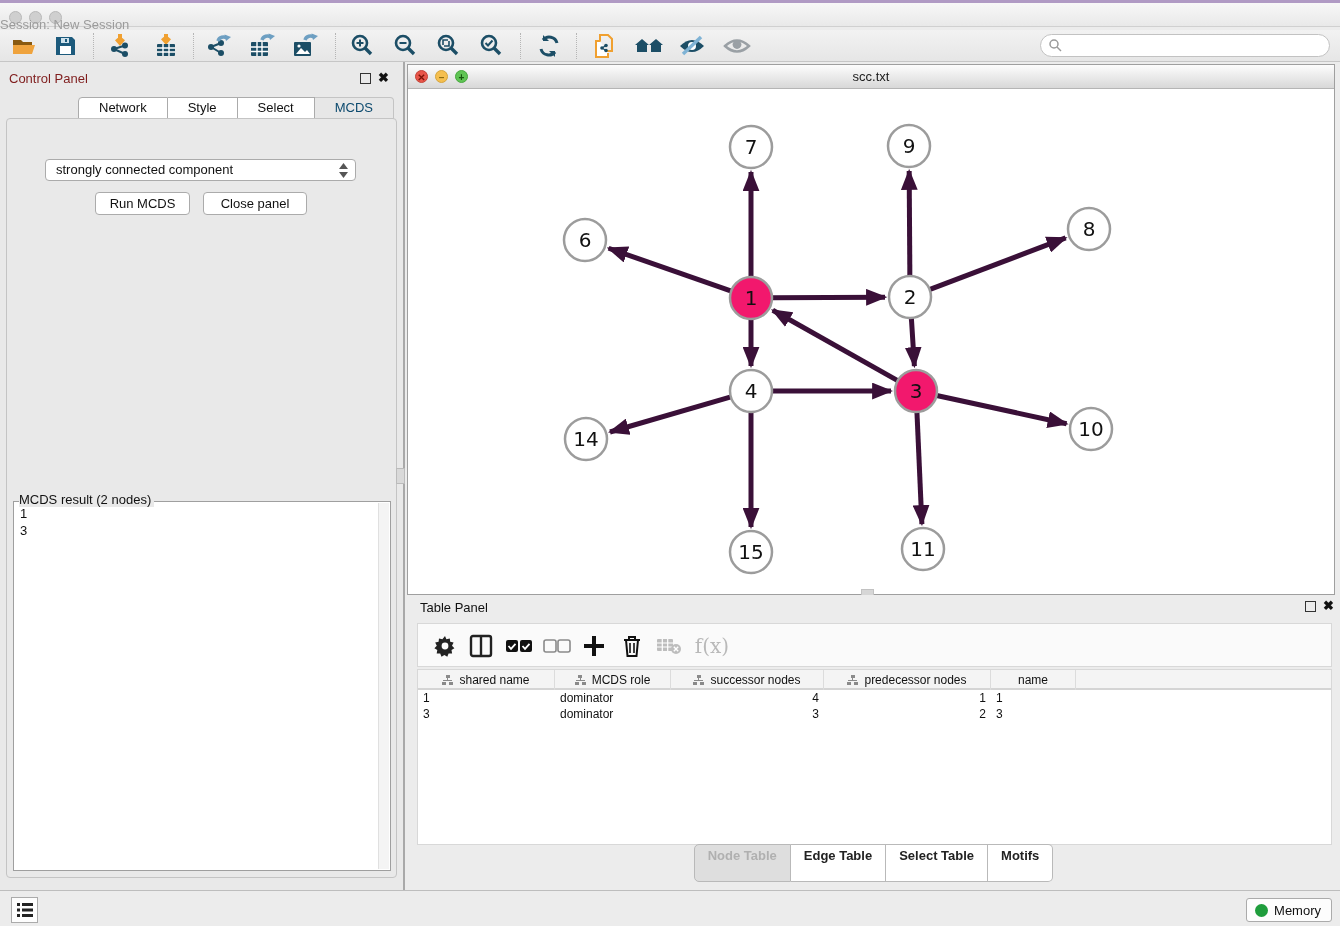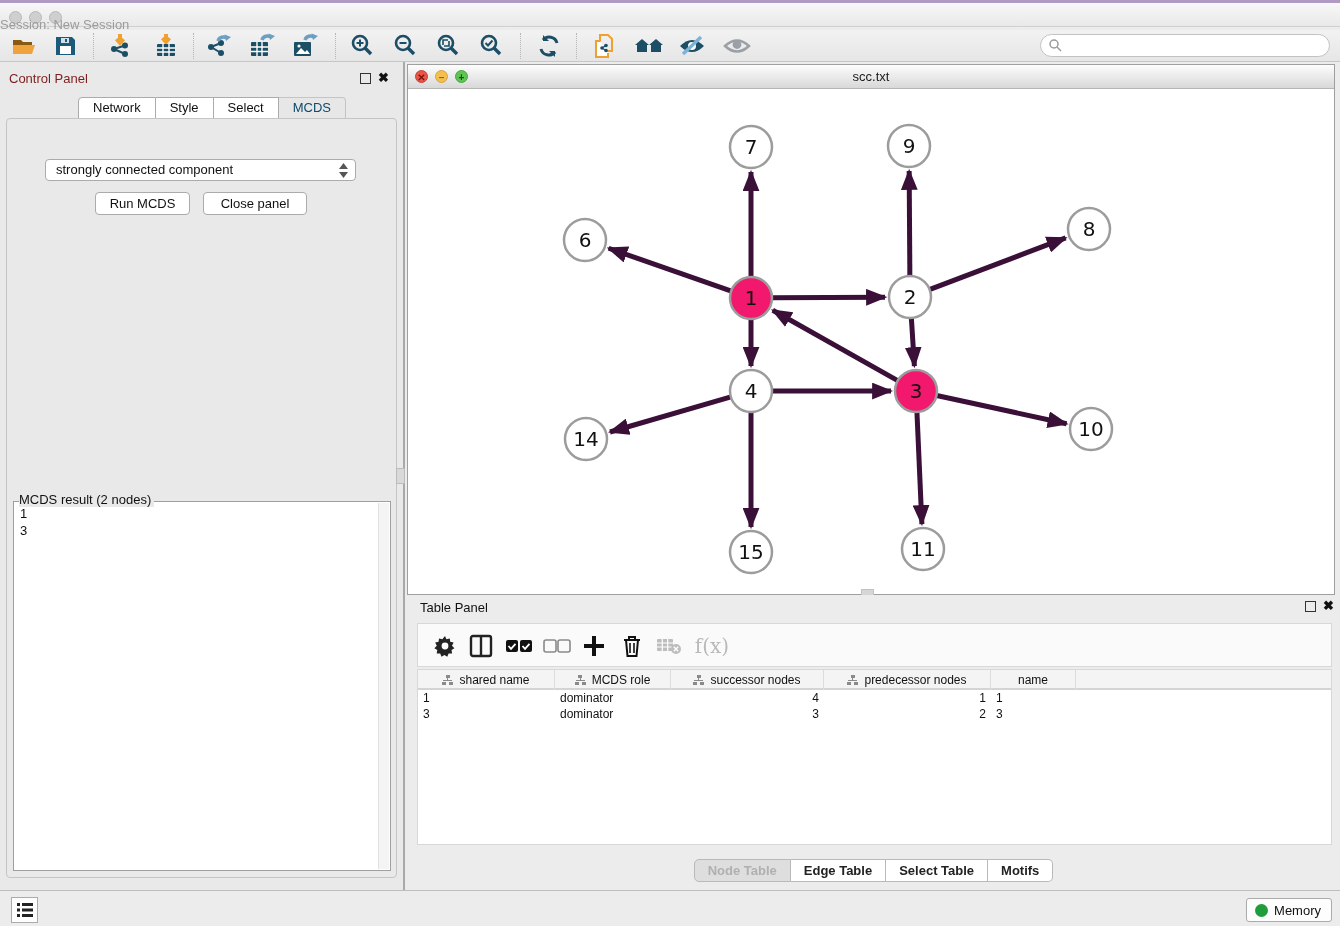--- a/index.html
+++ b/index.html
@@ -19,21 +19,21 @@
     border:1px solid #c2c2c2; border-radius:12px; display:flex; align-items:center; padding-left:7px; }
   #search-box input { border:none; outline:none; flex:1; font-size:12px; height:18px; background:transparent; }
 
   
   #control-panel { position:absolute; left:0; top:62px; width:405px; height:828px; background:#e9e9e9; border-right:2px solid #a9a9a9; }
   #cp-header { position:absolute; left:0; top:6px; width:100%; height:22px; }
   #cp-title { position:absolute; left:9px; top:3px; font-size:13px; color:#7f1d1d; }
   .panel-float { position:absolute; top:5px; width:11px; height:11px; border:1.5px solid #333; cursor:pointer; }
   .panel-close { position:absolute; top:3px; font-size:13px; font-weight:bold; color:#111; cursor:pointer; line-height:14px; }
   .cp-tabs { position:absolute; top:35px; left:78px; height:22px; display:flex; }
-  .cp-tab { height:22px; padding:0 14px; border:1px solid #ababab; border-left:none; background:#fff;
+  .cp-tab { height:22px; padding:0 20px; border:1px solid #ababab; border-left:none; background:#fff;
     font-size:13px; line-height:20px; color:#111; cursor:pointer; }
   .cp-tab:first-child { border-left:1px solid #ababab; border-radius:4px 0 0 0; }
   .cp-tab.last { border-radius:0 4px 0 0; }
   .cp-tab.active { background:#e7e7e7; color:#0c4a6e; border-color:#c4c4c4; }
   #cp-content { position:absolute; left:6px; top:56px; width:391px; height:760px;
     border:1px solid #c4c4c4; border-radius:4px; background:#e9e9e9; }
   #opt-label { position:absolute; top:20px; width:100%; text-align:center; font-size:13px; color:#111; }
   #opt-select { position:absolute; left:38px; top:40px; width:311px; height:22px; background:#fff;
     border:1px solid #ababab; border-radius:4px; font-size:13px; line-height:20px; padding-left:10px; color:#111; cursor:pointer; }
   #opt-stepper { position:absolute; right:6px; top:3px; width:11px; height:15px; }
@@ -65,21 +65,21 @@
   #fx-label { font-size:20px; font-family:"DejaVu Serif",serif; color:#b9b9b9; }
   #tp-table { position:absolute; left:10px; top:74px; width:915px; height:176px; background:#fff; border:1px solid #d8d8d8; overflow:hidden; }
   #tp-header { display:flex; height:20px; border-bottom:2px solid #d4d4d4; background:#f4f4f4; }
   .th { display:flex; align-items:center; justify-content:center; gap:6px; font-size:12px; color:#111;
     border-right:1px solid #dcdcdc; height:20px; cursor:pointer; }
   .tree-icon { width:11px; height:10px; position:relative; flex:none; }
   .tree-icon i { position:absolute; background:#8a8a8a; }
   .trow { display:flex; height:16px; font-size:12px; color:#111; }
   .td { padding:0 5px; line-height:16px; overflow:hidden; white-space:nowrap; }
   #tp-tabs { position:absolute; left:0; right:0; bottom:8px; display:flex; justify-content:center; }
-  .seg { height:23px; padding:0 13px; background:#fff; border:1px solid #b9b9b9; border-left:none;
+  .seg { height:38px; padding:0 13px; background:#fff; border:1px solid #b9b9b9; border-left:none;
     font-size:13px; font-weight:bold; line-height:21px; color:#222; cursor:pointer; }
   .seg:first-child { border-left:1px solid #b9b9b9; border-radius:5px 0 0 5px; }
   .seg:last-child { border-radius:0 5px 5px 0; }
   .seg.active { background:#dedede; color:#b0b0b0; }
 
   
   #statusbar { position:absolute; left:0; top:890px; width:1340px; height:36px; background:#ececec; border-top:1px solid #bdbdbd; }
   #list-btn { position:absolute; left:11px; top:6px; width:27px; height:26px; background:#fdfdfd; border:1px solid #ababab;
     display:flex; align-items:center; justify-content:center; cursor:pointer; }
   #memory-btn { position:absolute; right:8px; top:7px; height:24px; padding:0 10px 0 8px; background:#fdfdfd; border:1px solid #ababab;

